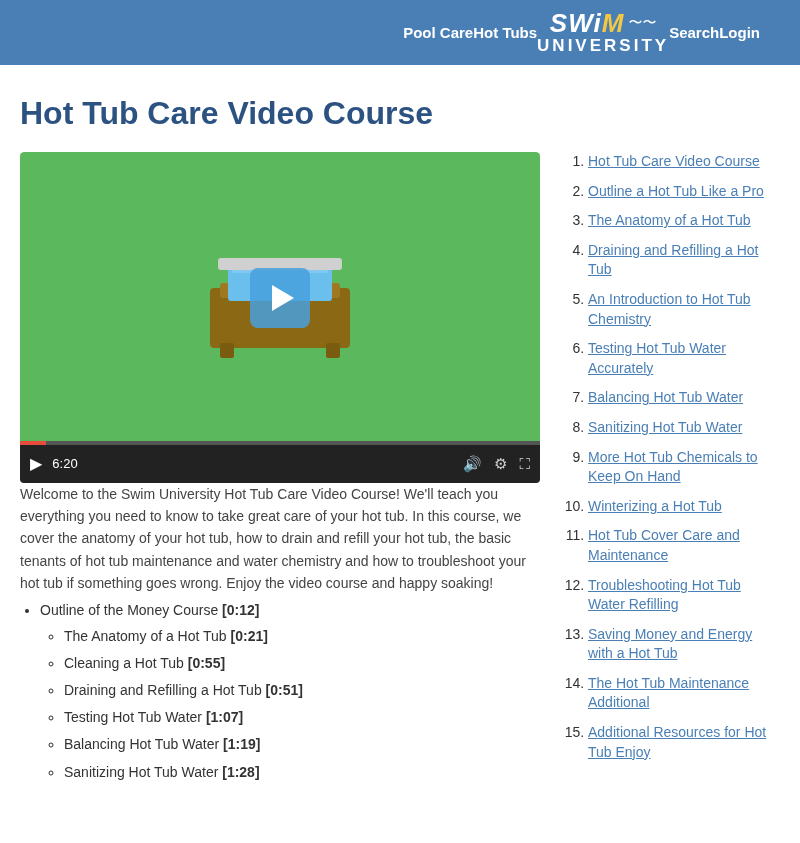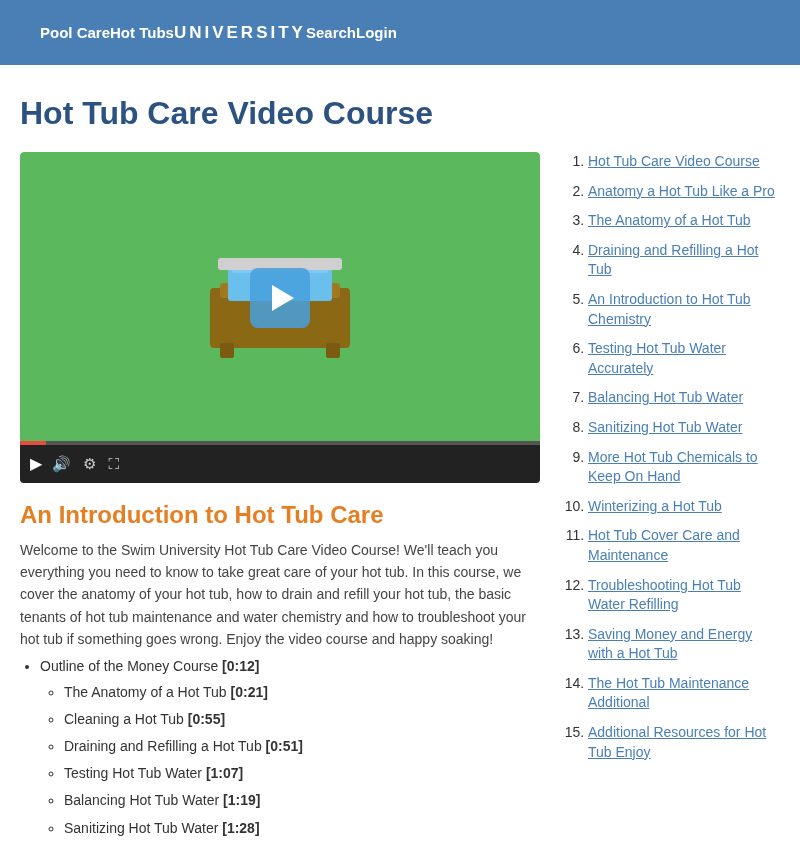--- a/index.html
+++ b/index.html
@@ -3,21 +3,21 @@
   <meta charset="utf-8">
   <style>
     * { margin: 0; padding: 0; box-sizing: border-box; }
     body { font-family: Arial, sans-serif; font-size: 15px; color: #333; background: #fff; }
 
     
     nav {
       background: #4a7fb5;
       display: flex;
       align-items: center;
-      justify-content: flex-start;
+      justify-content: flex-end;
       padding: 13px 40px;
       height: 65px;
     }
     nav a {
       color: #fff;
       text-decoration: none;
       font-size: 15px;
       font-weight: 600;
     }
     .nav-logo {
@@ -178,20 +178,24 @@
       cursor: pointer;
     }
   </style>
 </head>
 <body>
 
 <nav>
   <a>Pool Care</a>
   <a>Hot Tubs</a>
   <div class="nav-logo">
+    <div style="display:flex;align-items:center;gap:4px;">
+      <span class="nav-logo-swim">SWi<span>M</span></span>
+      <span class="nav-logo-waves">〜〜</span>
+    </div>
     <span class="nav-logo-university">UNIVERSITY</span>
   </div>
   <a>Search</a>
   <a>Login</a>
 </nav>
 
 <div class="page-container">
   <h1>Hot Tub Care Video Course</h1>
 
   <div class="content-layout">
@@ -218,30 +222,30 @@
 
           <div class="video-play-btn" style="position:absolute;"></div>
         </div>
 
         <div style="position:relative;background:#222;">
           <div class="progress-bar">
             <div class="progress-fill"></div>
           </div>
           <div class="video-controls">
             <span class="vc-play">▶</span>
+            <span class="vc-time">6:20</span>
             <div class="vc-icons">
               <span>🔊</span>
               <span>⚙</span>
               <span>⛶</span>
             </div>
           </div>
         </div>
       </div>
 
-      <h2 class="article-title">An Introduction to Hot Tub Care</h2>
       <p class="article-intro">Welcome to the Swim University Hot Tub Care Video Course! We'll teach you everything you need to know to take great care of your hot tub. In this course, we cover the anatomy of your hot tub, how to drain and refill your hot tub, the basic tenants of hot tub maintenance and water chemistry and how to troubleshoot your hot tub if something goes wrong. Enjoy the video course and happy soaking!</p>
 
       <ul class="outline-list">
         <li>
           <span>Outline of the Money Course</span>
           <span class="bold-time">[0:12]</span>
           <ul class="sub-list">
             <li>
               <span>The Anatomy of a Hot Tub</span>
               <span class="bold-time">[0:21]</span>
@@ -268,21 +272,21 @@
             </li>
 
           </ul>
         </li>
       </ul>
     </div>
 
     <aside class="sidebar">
       <ol>
         <li><a>Hot Tub Care Video Course</a></li>
-        <li><a>Anatomy a Hot Tub Like a Pro</a></li>
+        <li><a>Outline a Hot Tub Like a Pro</a></li>
         <li><a>The Anatomy of a Hot Tub</a></li>
         <li><a>Draining and Refilling a Hot Tub</a></li>
         <li><a>An Introduction to Hot Tub Chemistry</a></li>
         <li><a>Testing Hot Tub Water Accurately</a></li>
         <li><a>Balancing Hot Tub Water</a></li>
         <li><a>Sanitizing Hot Tub Water</a></li>
         <li><a>More Hot Tub Chemicals to Keep On Hand</a></li>
         <li><a>Winterizing a Hot Tub</a></li>
         <li><a>Hot Tub Cover Care and Maintenance</a></li>
         <li><a>Troubleshooting Hot Tub Water Refilling</a></li>

